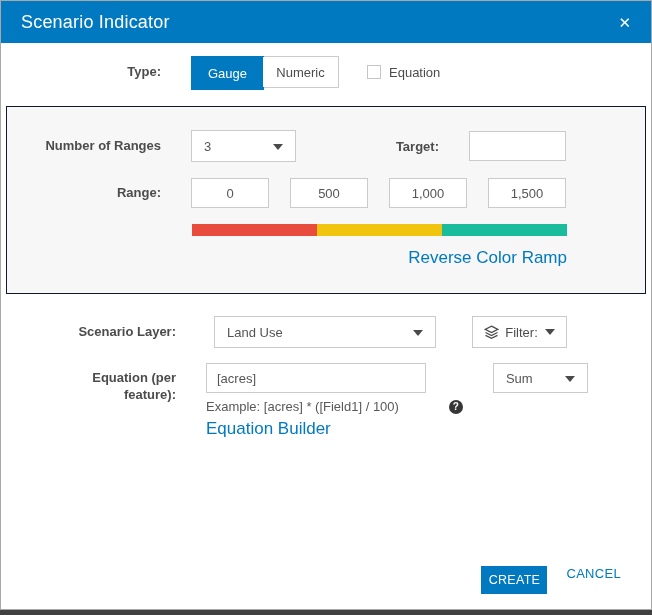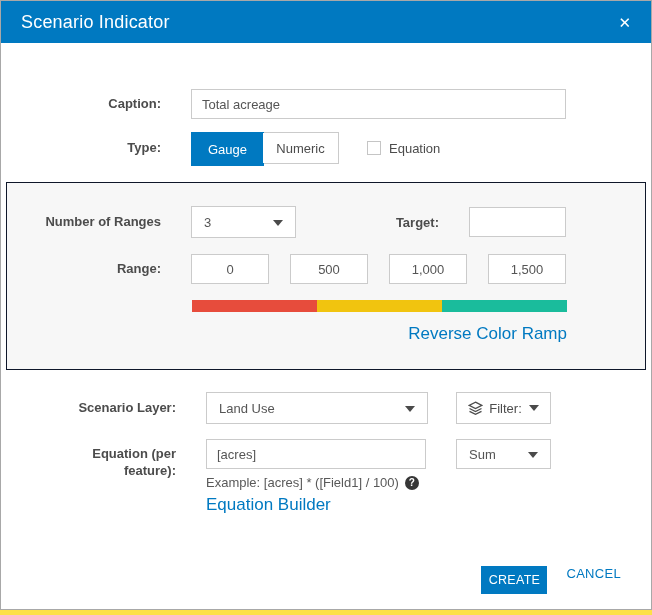--- a/index.html
+++ b/index.html
@@ -1,17 +1,17 @@
 <!DOCTYPE html>
 <html><head>
 <meta charset="utf-8">
 <style>
   * { margin:0; padding:0; box-sizing:border-box; }
   body { font-family:"Liberation Sans","DejaVu Sans",sans-serif; }
-  .stage { position:relative; width:652px; height:615px; background:#fde047; }
+  .stage { position:relative; width:652px; height:615px; background:#404040; }
   .dialog { position:absolute; left:0; top:0; width:652px; height:610px;
             background:#ffffff; border:1px solid #a8a8a8; }
   
   .header { height:42px; background:#0079c1; display:flex; align-items:center; }
   .title { color:#ffffff; font-size:18px; font-weight:400; margin-left:20px; letter-spacing:.2px; }
   .close { margin-left:auto; margin-right:20px; color:#ffffff; font-size:15px;
            cursor:pointer; line-height:1; }
   
   .row { display:flex; align-items:center; }
   .lbl { width:160px; text-align:right; font-size:13px; font-weight:700; color:#4c4c4c;
@@ -49,31 +49,31 @@
   .target-group input { width:97px; }
   
   .range-row { margin-top:16px; }
   .range-row input { width:78px; text-align:center; }
   .ramp { margin-left:185px; margin-top:16px; width:375px; height:12px; display:flex; }
   .ramp .segc { flex:1; }
   .reverse-row { margin-left:185px; margin-top:12px; width:375px; text-align:right; }
   a.link { color:#0079c1; font-size:17px; text-decoration:none; cursor:pointer; }
   
   .bot .lbl { flex:0 0 175px; width:175px; }
-  .layer-row { margin-top:22px; }
+  .layer-row { margin-top:22px;gap:8px; }
   .layer-select { width:222px; }
   .filter-btn { width:95px; height:32px; margin-left:28px; border:1px solid #cbcbcb;
                 background:#fff; display:flex; align-items:center; justify-content:center;
                 cursor:pointer; }
   .filter-btn .ftxt { font-size:13px; color:#4c4c4c; margin:0 7px 0 6px; }
   .filter-btn .caret { position:static; }
   .eq-row { margin-top:15px; align-items:flex-start; }
   .eq-row .lbl { padding-top:7px; }
   .eq-col input { width:220px; }
-  .example { margin-top:6px; font-size:13px; color:#595959; display:flex; align-items:center; }
+  .example { margin-top:6px; font-size:13px; color:#595959; display:flex; align-items:center;gap:44px; }
   .help { width:14px; height:14px; border-radius:50%; background:#363636; color:#fff;
           font-size:10px; font-weight:700; display:inline-flex; align-items:center;
           justify-content:center; margin-left:6px; cursor:pointer; }
   .builder { margin-top:5px; }
   .sum-select { width:95px; height:30px; margin-left:30px; }
   .sum-select .caret { top:12px; }
   
   .footer { position:absolute; right:30px; bottom:15px; display:flex; align-items:flex-start; }
   .create-btn { width:66px; height:28px; background:#0079c1; color:#fff; border:none;
                 font-size:12.5px; font-family:inherit; cursor:pointer; letter-spacing:.3px; }
@@ -84,24 +84,20 @@
 <body>
 
 <div class="stage">
   <div class="dialog">
 
     <div class="header">
       <span class="title">Scenario Indicator</span>
       <span class="close">✕</span>
     </div>
 
-    <div class="row caption-row">
-      <span class="lbl">Caption:</span>
-      <input class="txt" type="text" value="Total acreage" style="">
-    </div>
 
     <div class="row type-row">
       <span class="lbl">Type:</span>
       <div class="seg">
         <div class="opt sel">Gauge</div>
         <div class="opt unsel">Numeric</div>
       </div>
       <div class="chk-group">
         <span class="checkbox"></span>
         <span class="chk-label">Equation</span>

